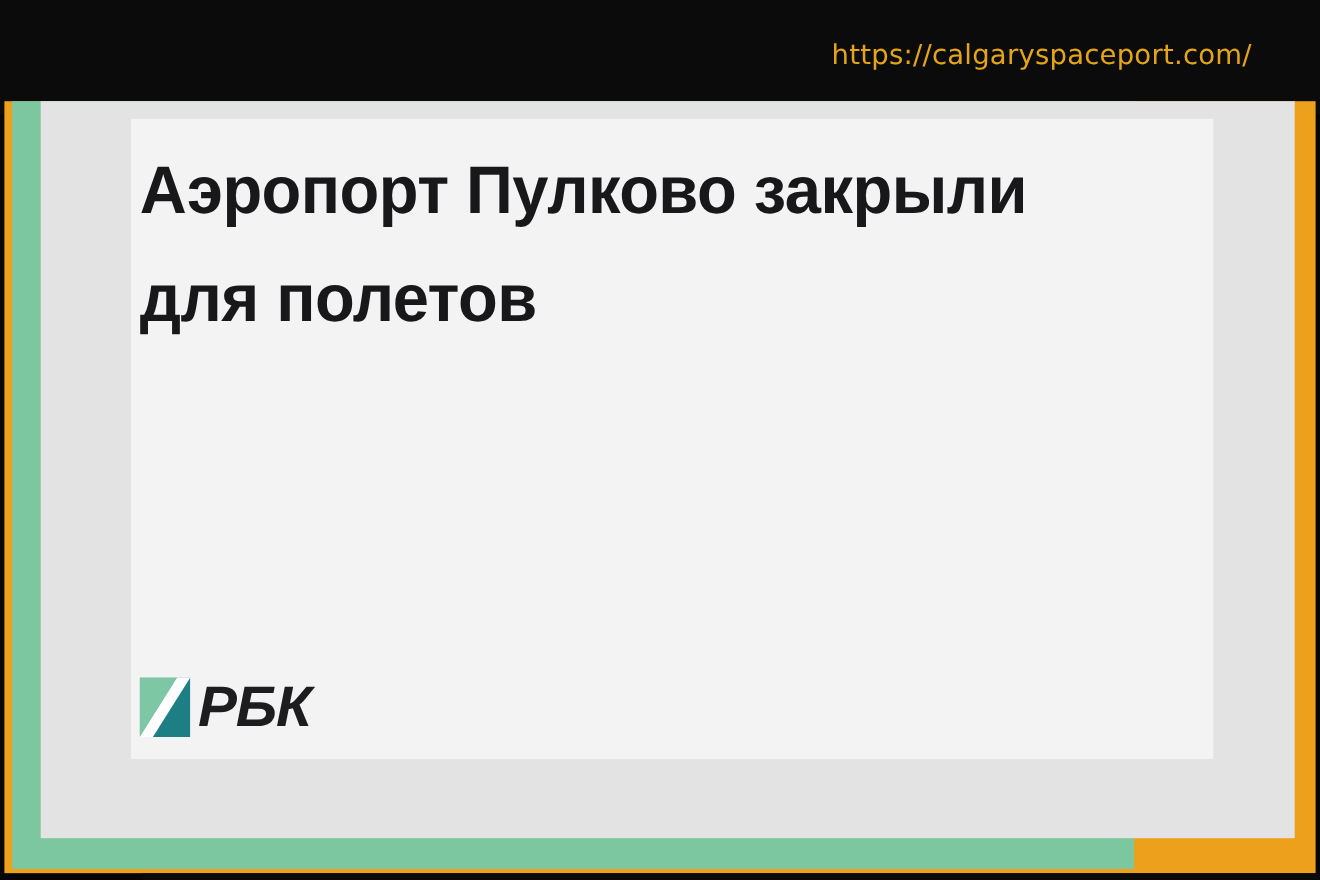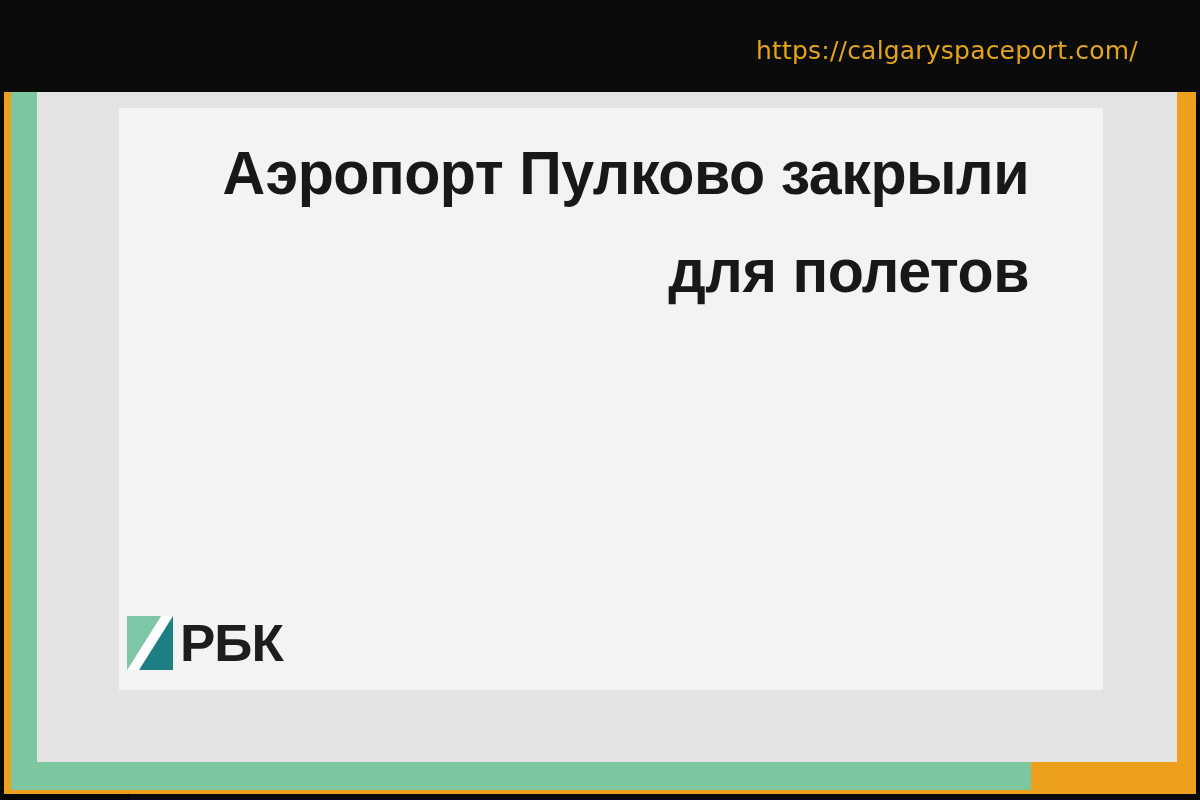--- a/index.html
+++ b/index.html
@@ -54,21 +54,20 @@
   }
 
   
   .green-band {
     position: absolute;
     left: 7px;
     top: 0px;
     width: 1020px;
     height: 698px;
     background: #7cc6a0;
-    text-align: right;
   }
 
   
   .gray-page {
     position: absolute;
     left: 26px;
     top: 0px;
     width: 1140px;
     height: 670px;
     background: #e3e3e3;
@@ -102,20 +101,21 @@
   }
 
   
   .logo {
     position: absolute;
     left: 8px;
     bottom: 20px;
     display: flex;
     align-items: center;
     gap: 7px;
+    font-style: italic;
   }
   .logo-mark {
     width: 46px;
     height: 54px;
     display: block;
     flex: 0 0 auto;
   }
   .logo-word {
     font-family: "Liberation Sans", sans-serif;
     font-weight: 700;

